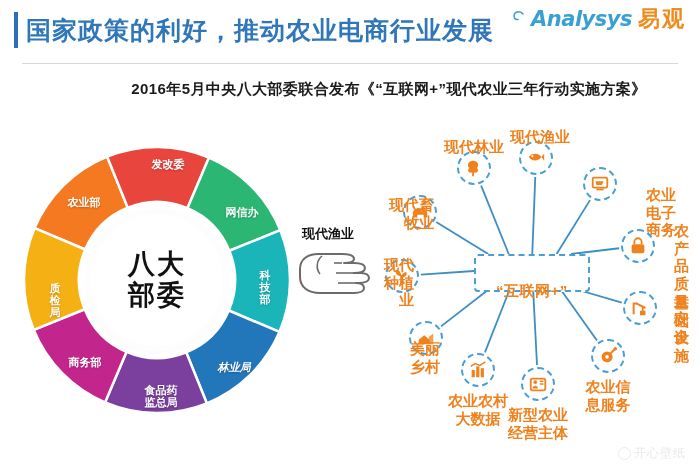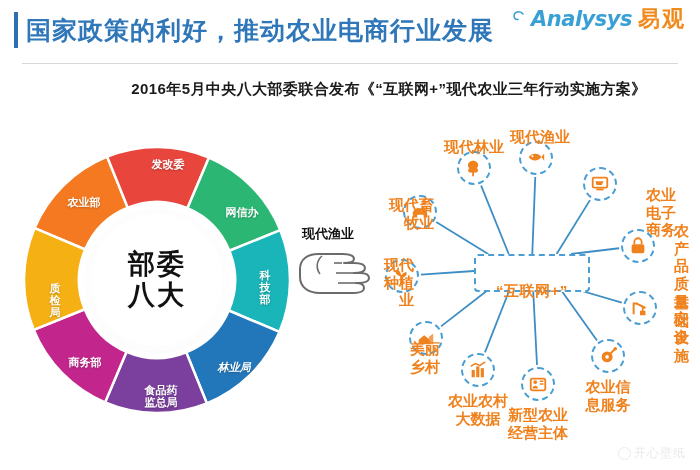--- a/index.html
+++ b/index.html
@@ -139,22 +139,22 @@
         <path d="M 83.03275991092661 277.4271455091746
        A 133 133 0 0 1 11.684547342617293 204.82267692431634
        L 62.67965934379059 184.21931428644115
        A 78 78 0 0 0 104.52297197783666 226.79937856929035 Z" fill="#c2268c" stroke="#ffffff" stroke-width="2.5"></path>
         <path d="M 11.684547342617293 204.82267692431634
        A 133 133 0 0 1 12.572854490825435 103.03275991092661
        L 63.200621430709646 124.52297197783666
        A 78 78 0 0 0 62.67965934379059 184.21931428644115 Z" fill="#f5b014" stroke="#ffffff" stroke-width="2.5"></path>
       </svg>
     <div class="donut-hub">
+      <span>八大</span>
       <span>部委</span>
-      <span>八大</span>
     </div>
     <div id="donut-labels">
         <div class="seg-label" style="left: 146px; top: 40px;">发改委</div>
         <div class="seg-label" style="left: 220px; top: 88px;">网信办</div>
         <div class="seg-label v" style="left: 243px; top: 163px;">科技部</div>
         <div class="seg-label" style="left: 212px; top: 243px; font-style: italic;">林业局</div>
         <div class="seg-label" style="left: 139px; top: 272px;">食品药<br>监总局</div>
         <div class="seg-label" style="left: 63px; top: 238px;">商务部</div>
         <div class="seg-label v" style="left: 33px; top: 176px;">质检局</div>
         <div class="seg-label" style="left: 62px; top: 78px;">农业部</div>

